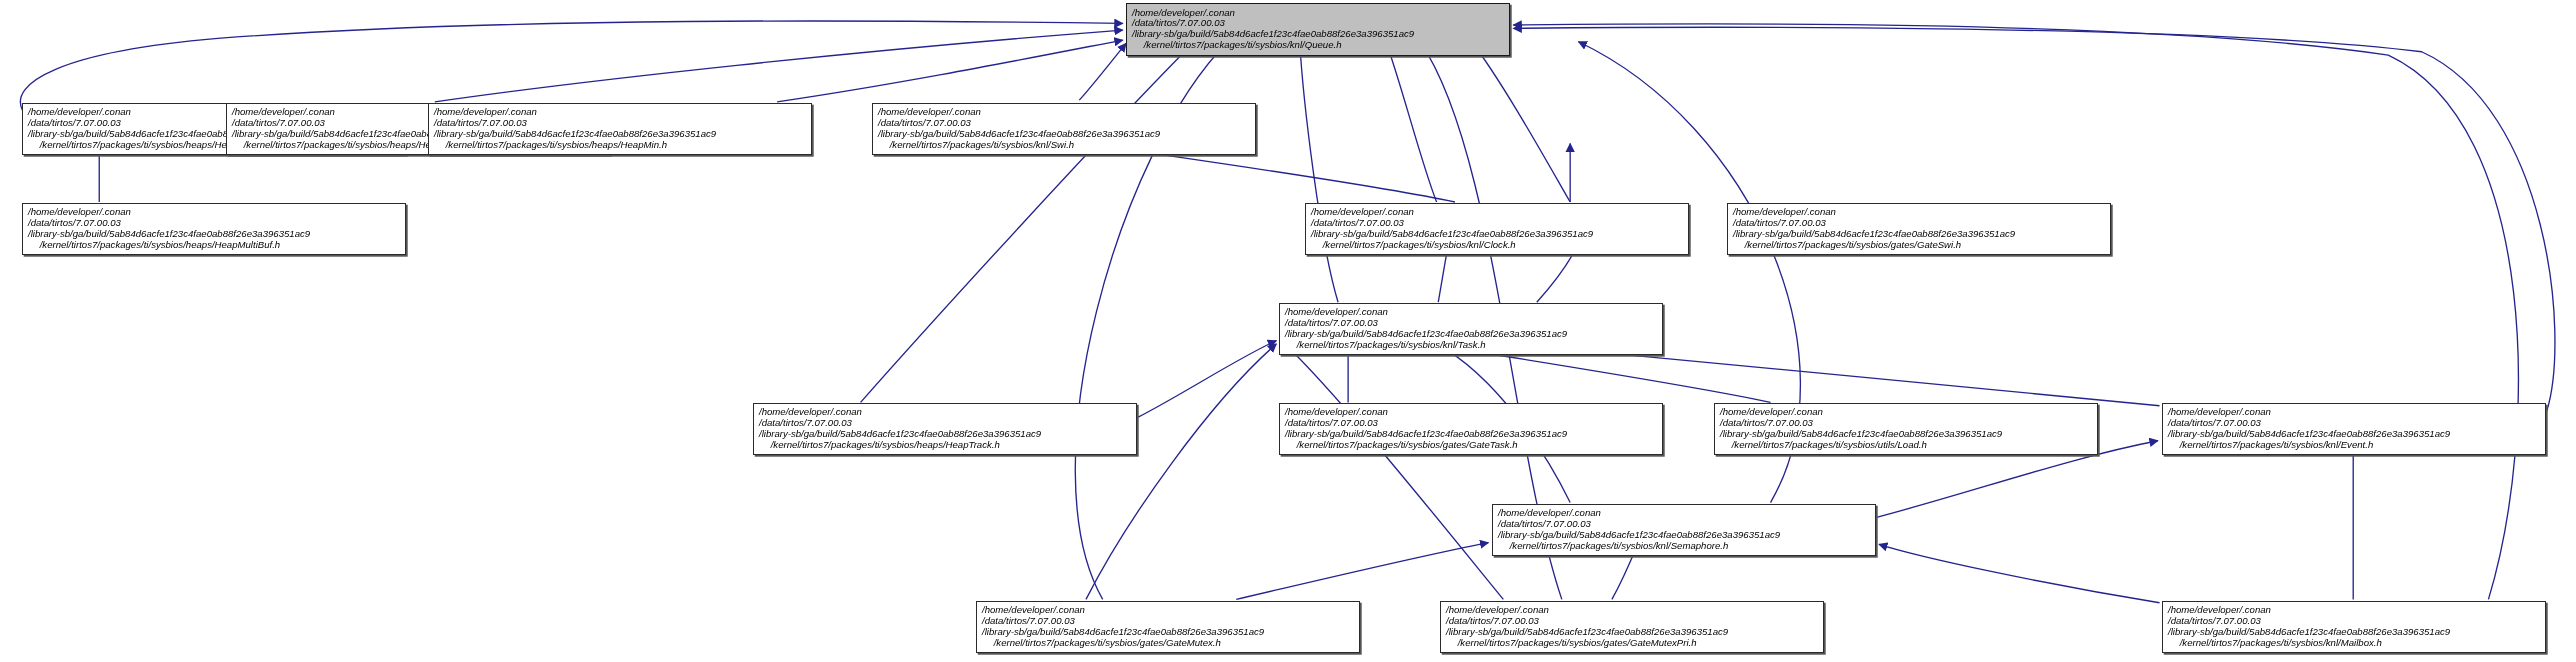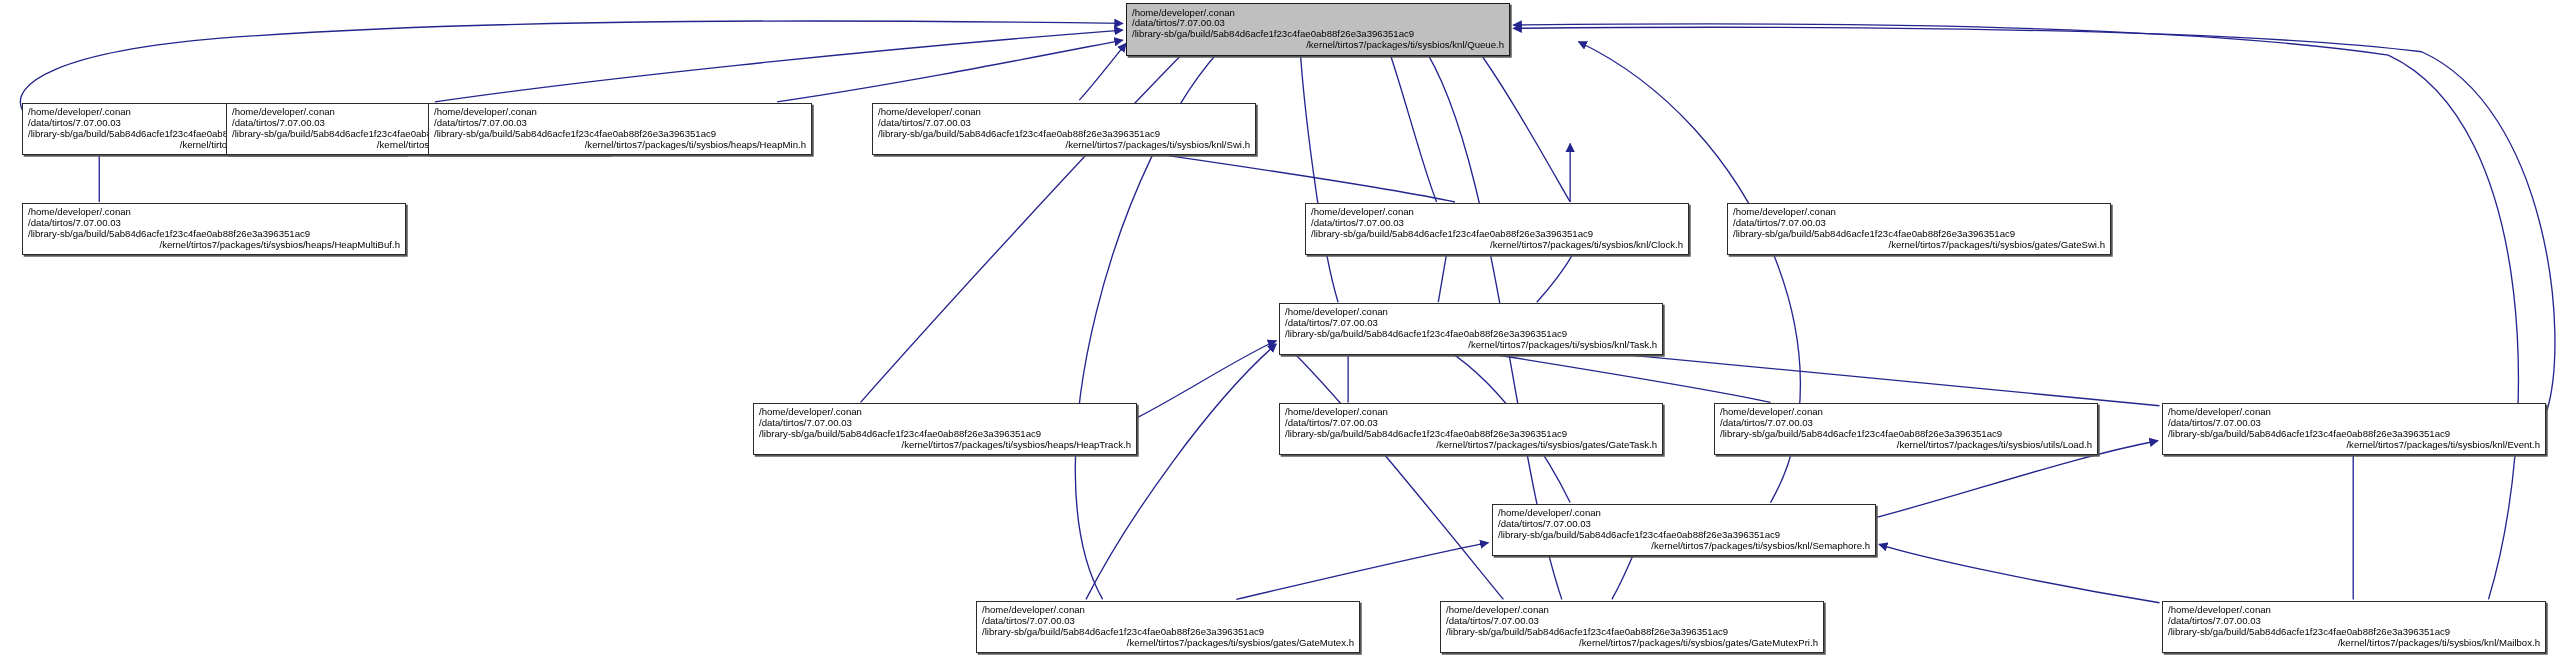--- a/index.html
+++ b/index.html
@@ -28,31 +28,32 @@
     box-sizing: border-box;
     border: 0.8px solid #2b2b2b;
     background: #ffffff;
     box-shadow: 1.7px 1.7px 0 0 #555555;
     padding: 3.3px 5px 4.2px 5px;
     line-height: 1.12;
     font-size: 9.6px;
     color: #000000;
     white-space: nowrap;
     z-index: 5;
+    font-style: italic;
   }
   .node.root {
     background: #bfbfbf;
     border: 0.8px solid #1a1a1a;
   }
   .node .ln {
     display: block;
     text-align: left;
   }
   .node .ln.last {
-    text-align: right;
+    text-align: left;
     padding-left: 11.7px;
   }
 </style>
 </head>
 <body>
 
 <div id="graph">
 
   <svg id="edge-layer" viewBox="0 0 3084 793" width="2576" height="662" xmlns="http://www.w3.org/2000/svg">
     <defs>

